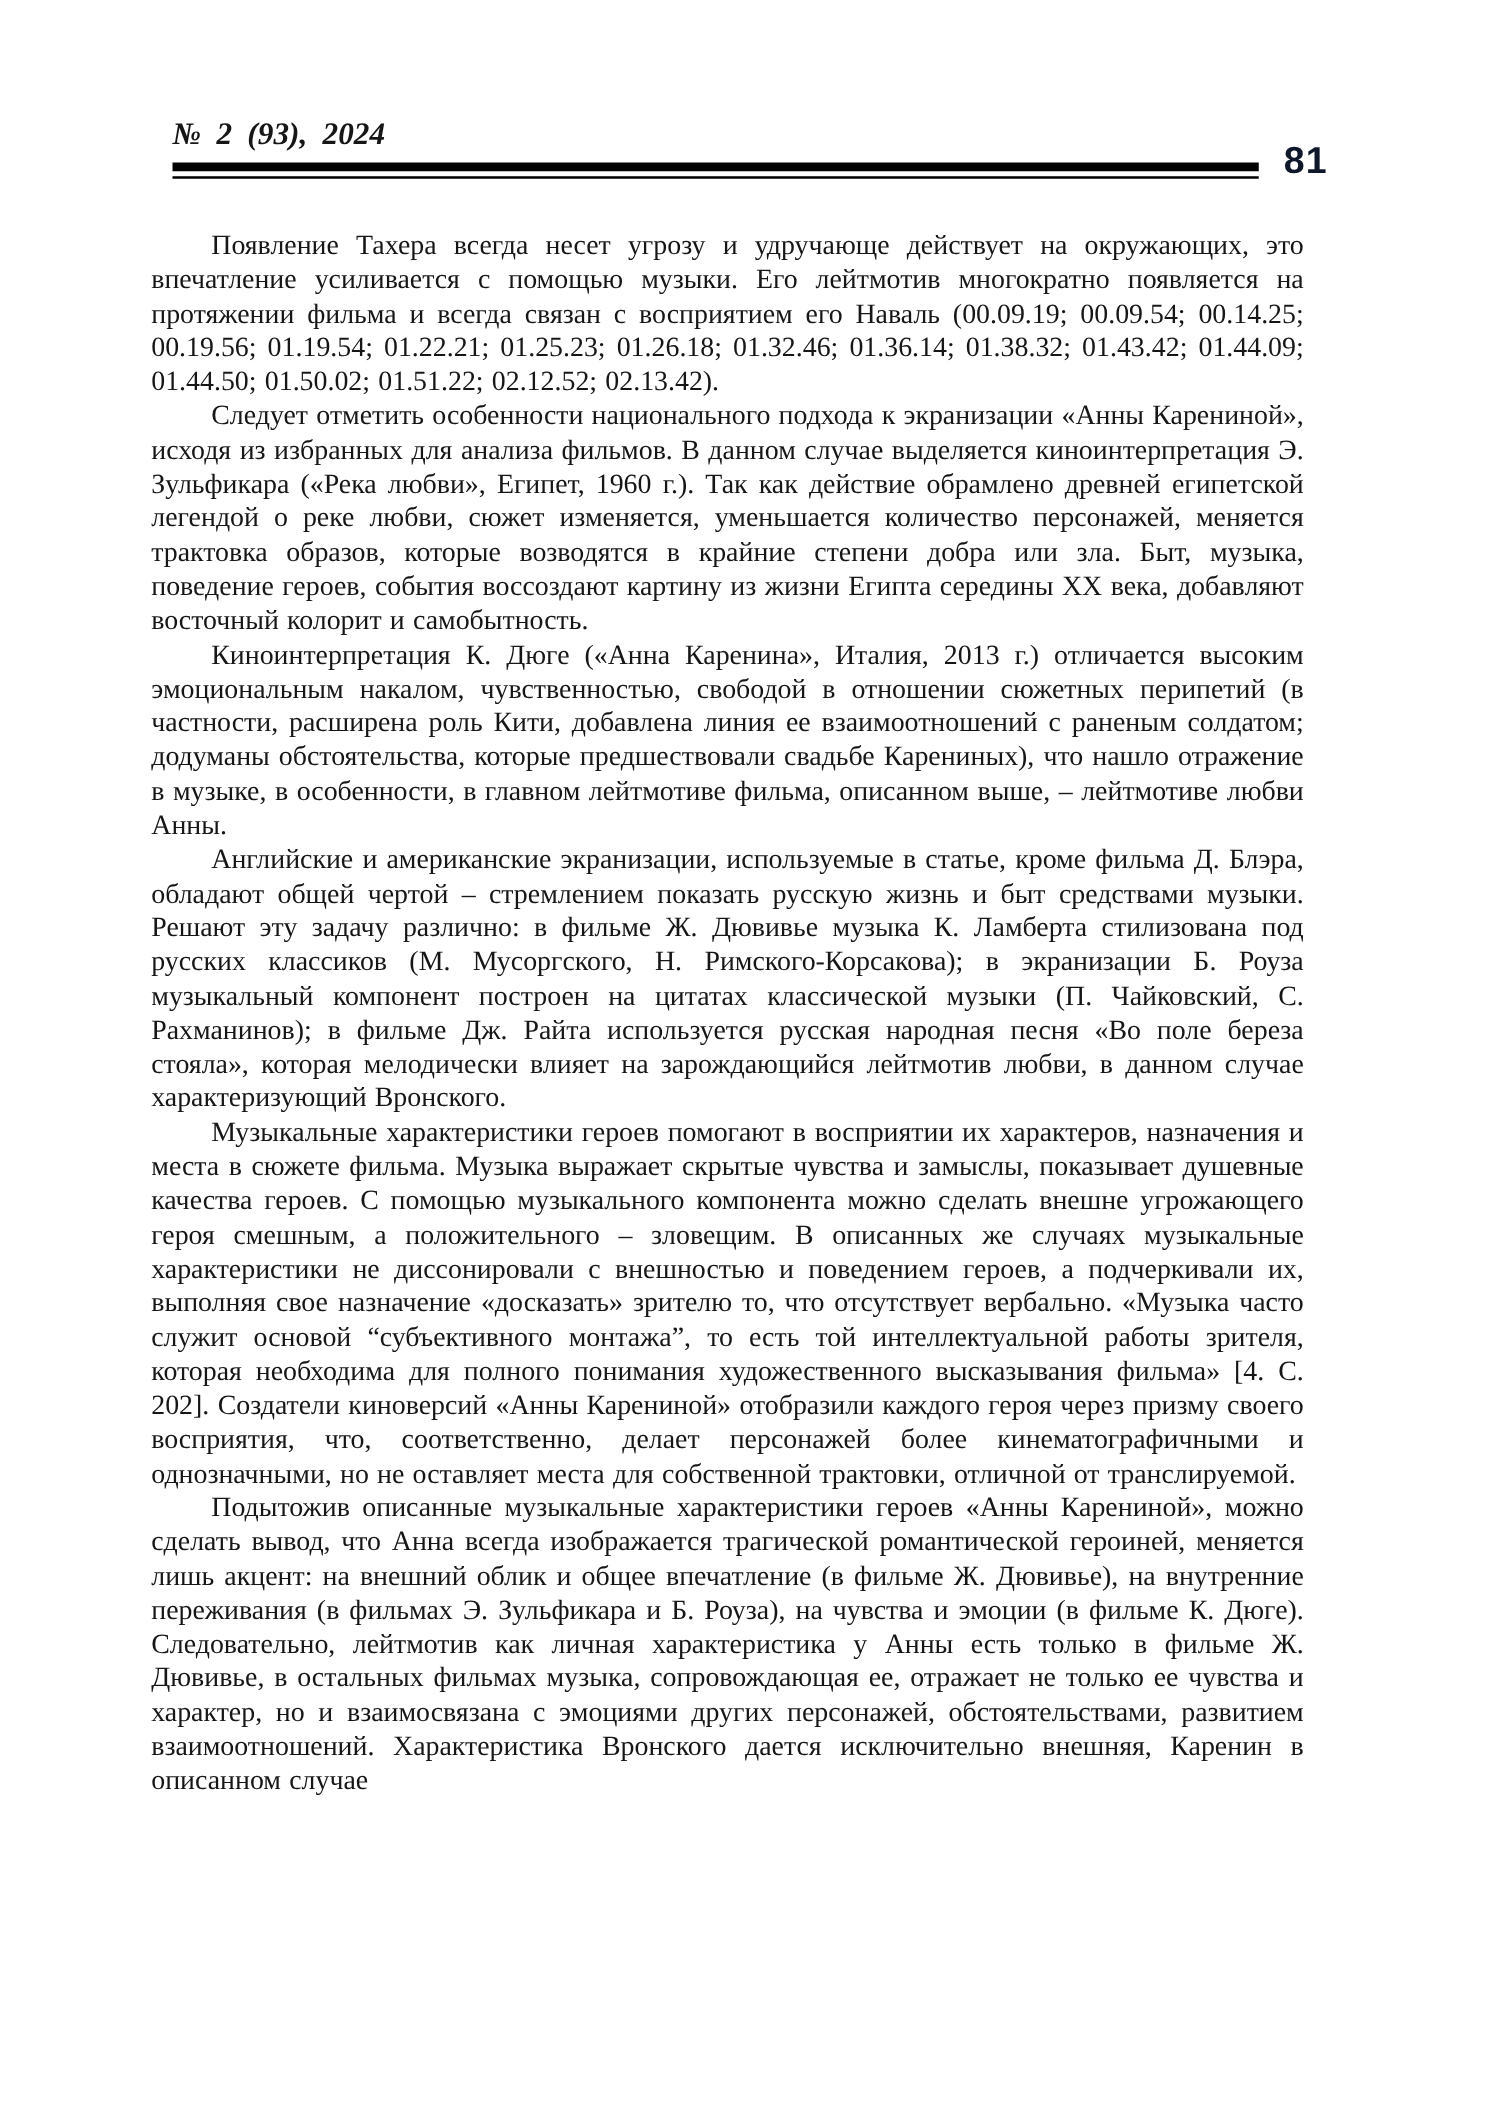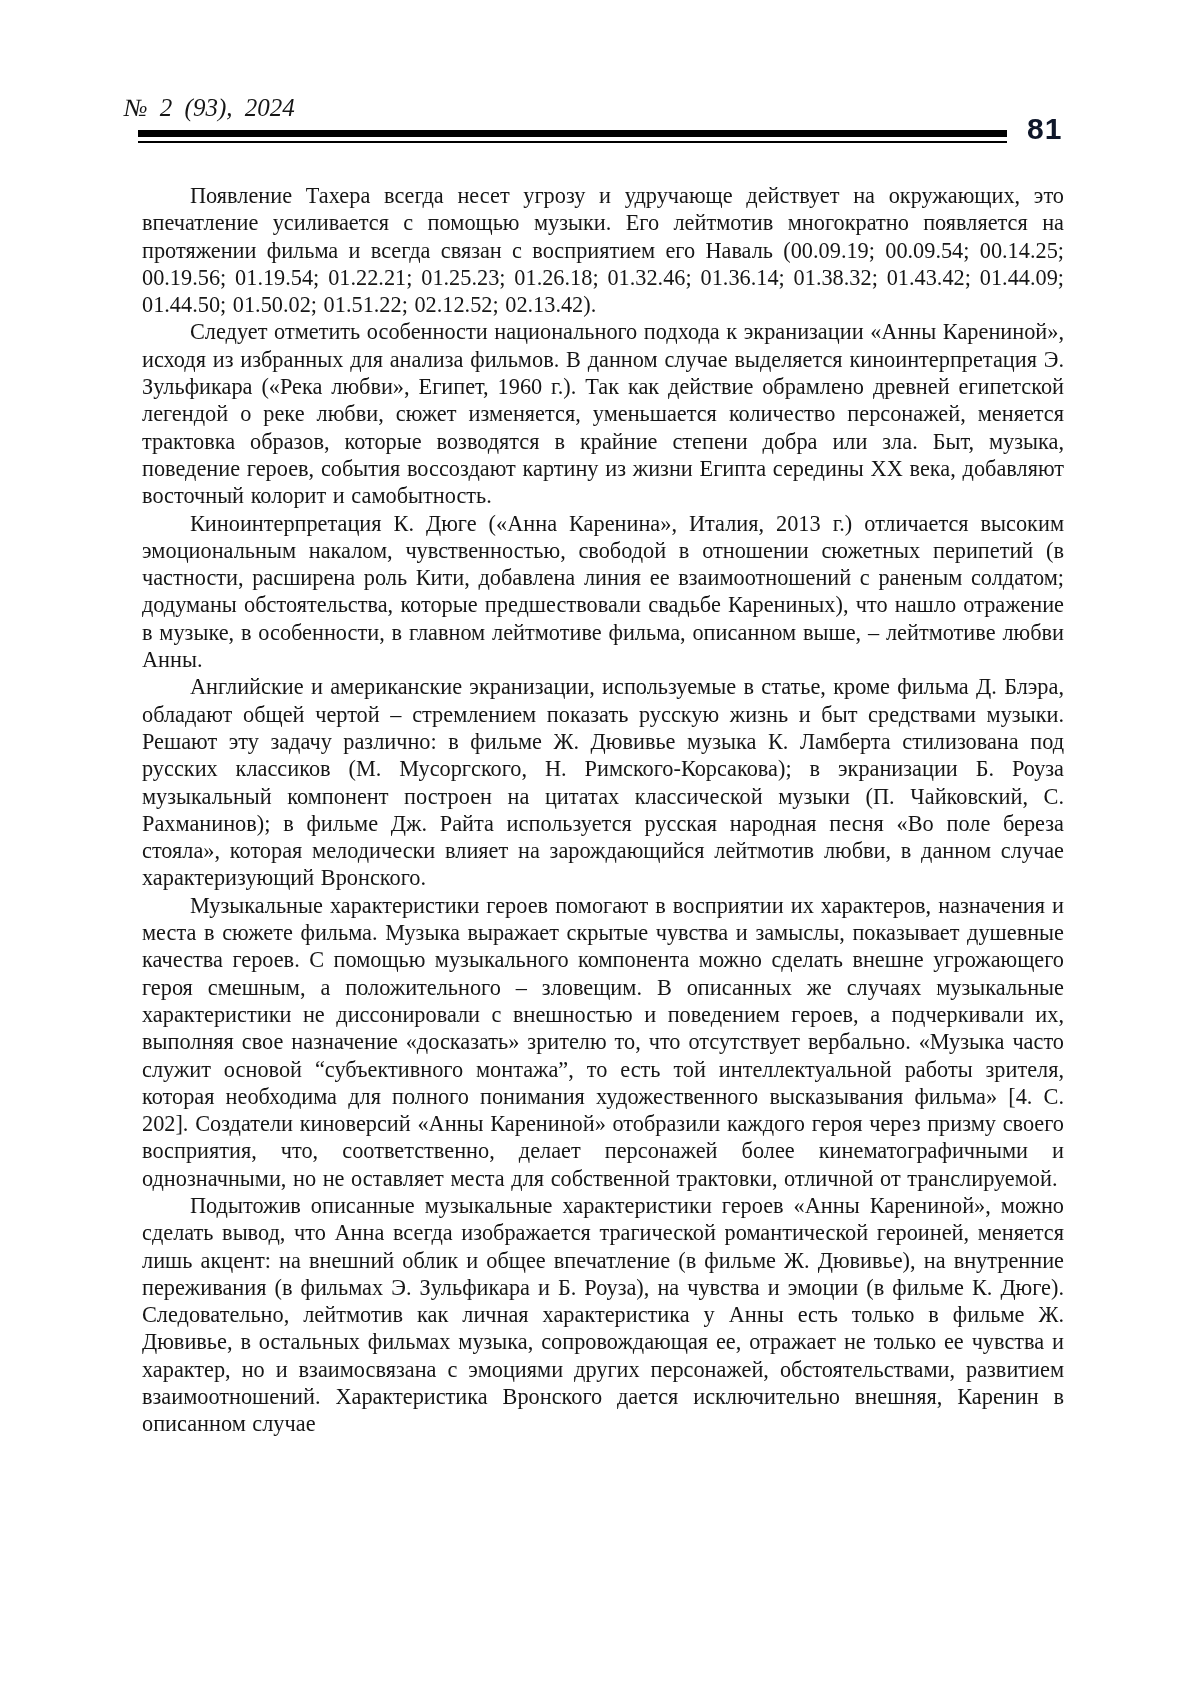--- a/index.html
+++ b/index.html
@@ -15,29 +15,30 @@
       color: #161616;
       overflow: hidden;
     }
     .page {
       position: absolute;
       inset: 0;
     }
     .running-head {
       position: absolute;
       top: 94px;
-      left: 124px;
+      left: 138px;
       width: 869px;
       display: flex;
       justify-content: space-between;
       align-items: flex-end;
       font-style: italic;
       font-size: 25px;
       word-spacing: 6px;
       white-space: nowrap;
+      font-weight: bold;
     }
     .header-rule {
       position: absolute;
       top: 130px;
       left: 138px;
       width: 869px;
       border-top: 7px solid #000;
     }
     .header-rule::after {
       content: "";
@@ -51,21 +52,21 @@
       left: 1027px;
       font-family: "Liberation Sans", "DejaVu Sans", sans-serif;
       font-weight: bold;
       font-size: 30px;
       letter-spacing: 1px;
       color: #0f172a;
     }
     .article-body {
       position: absolute;
       top: 182px;
-      left: 142px;
+      left: 121px;
       width: 922px;
       font-size: 22.3px;
       line-height: 27.3px;
       text-align: justify;
       word-spacing: 1px;
     }
     .article-body p {
       margin: 0;
       padding: 0;
       text-indent: 48px;

